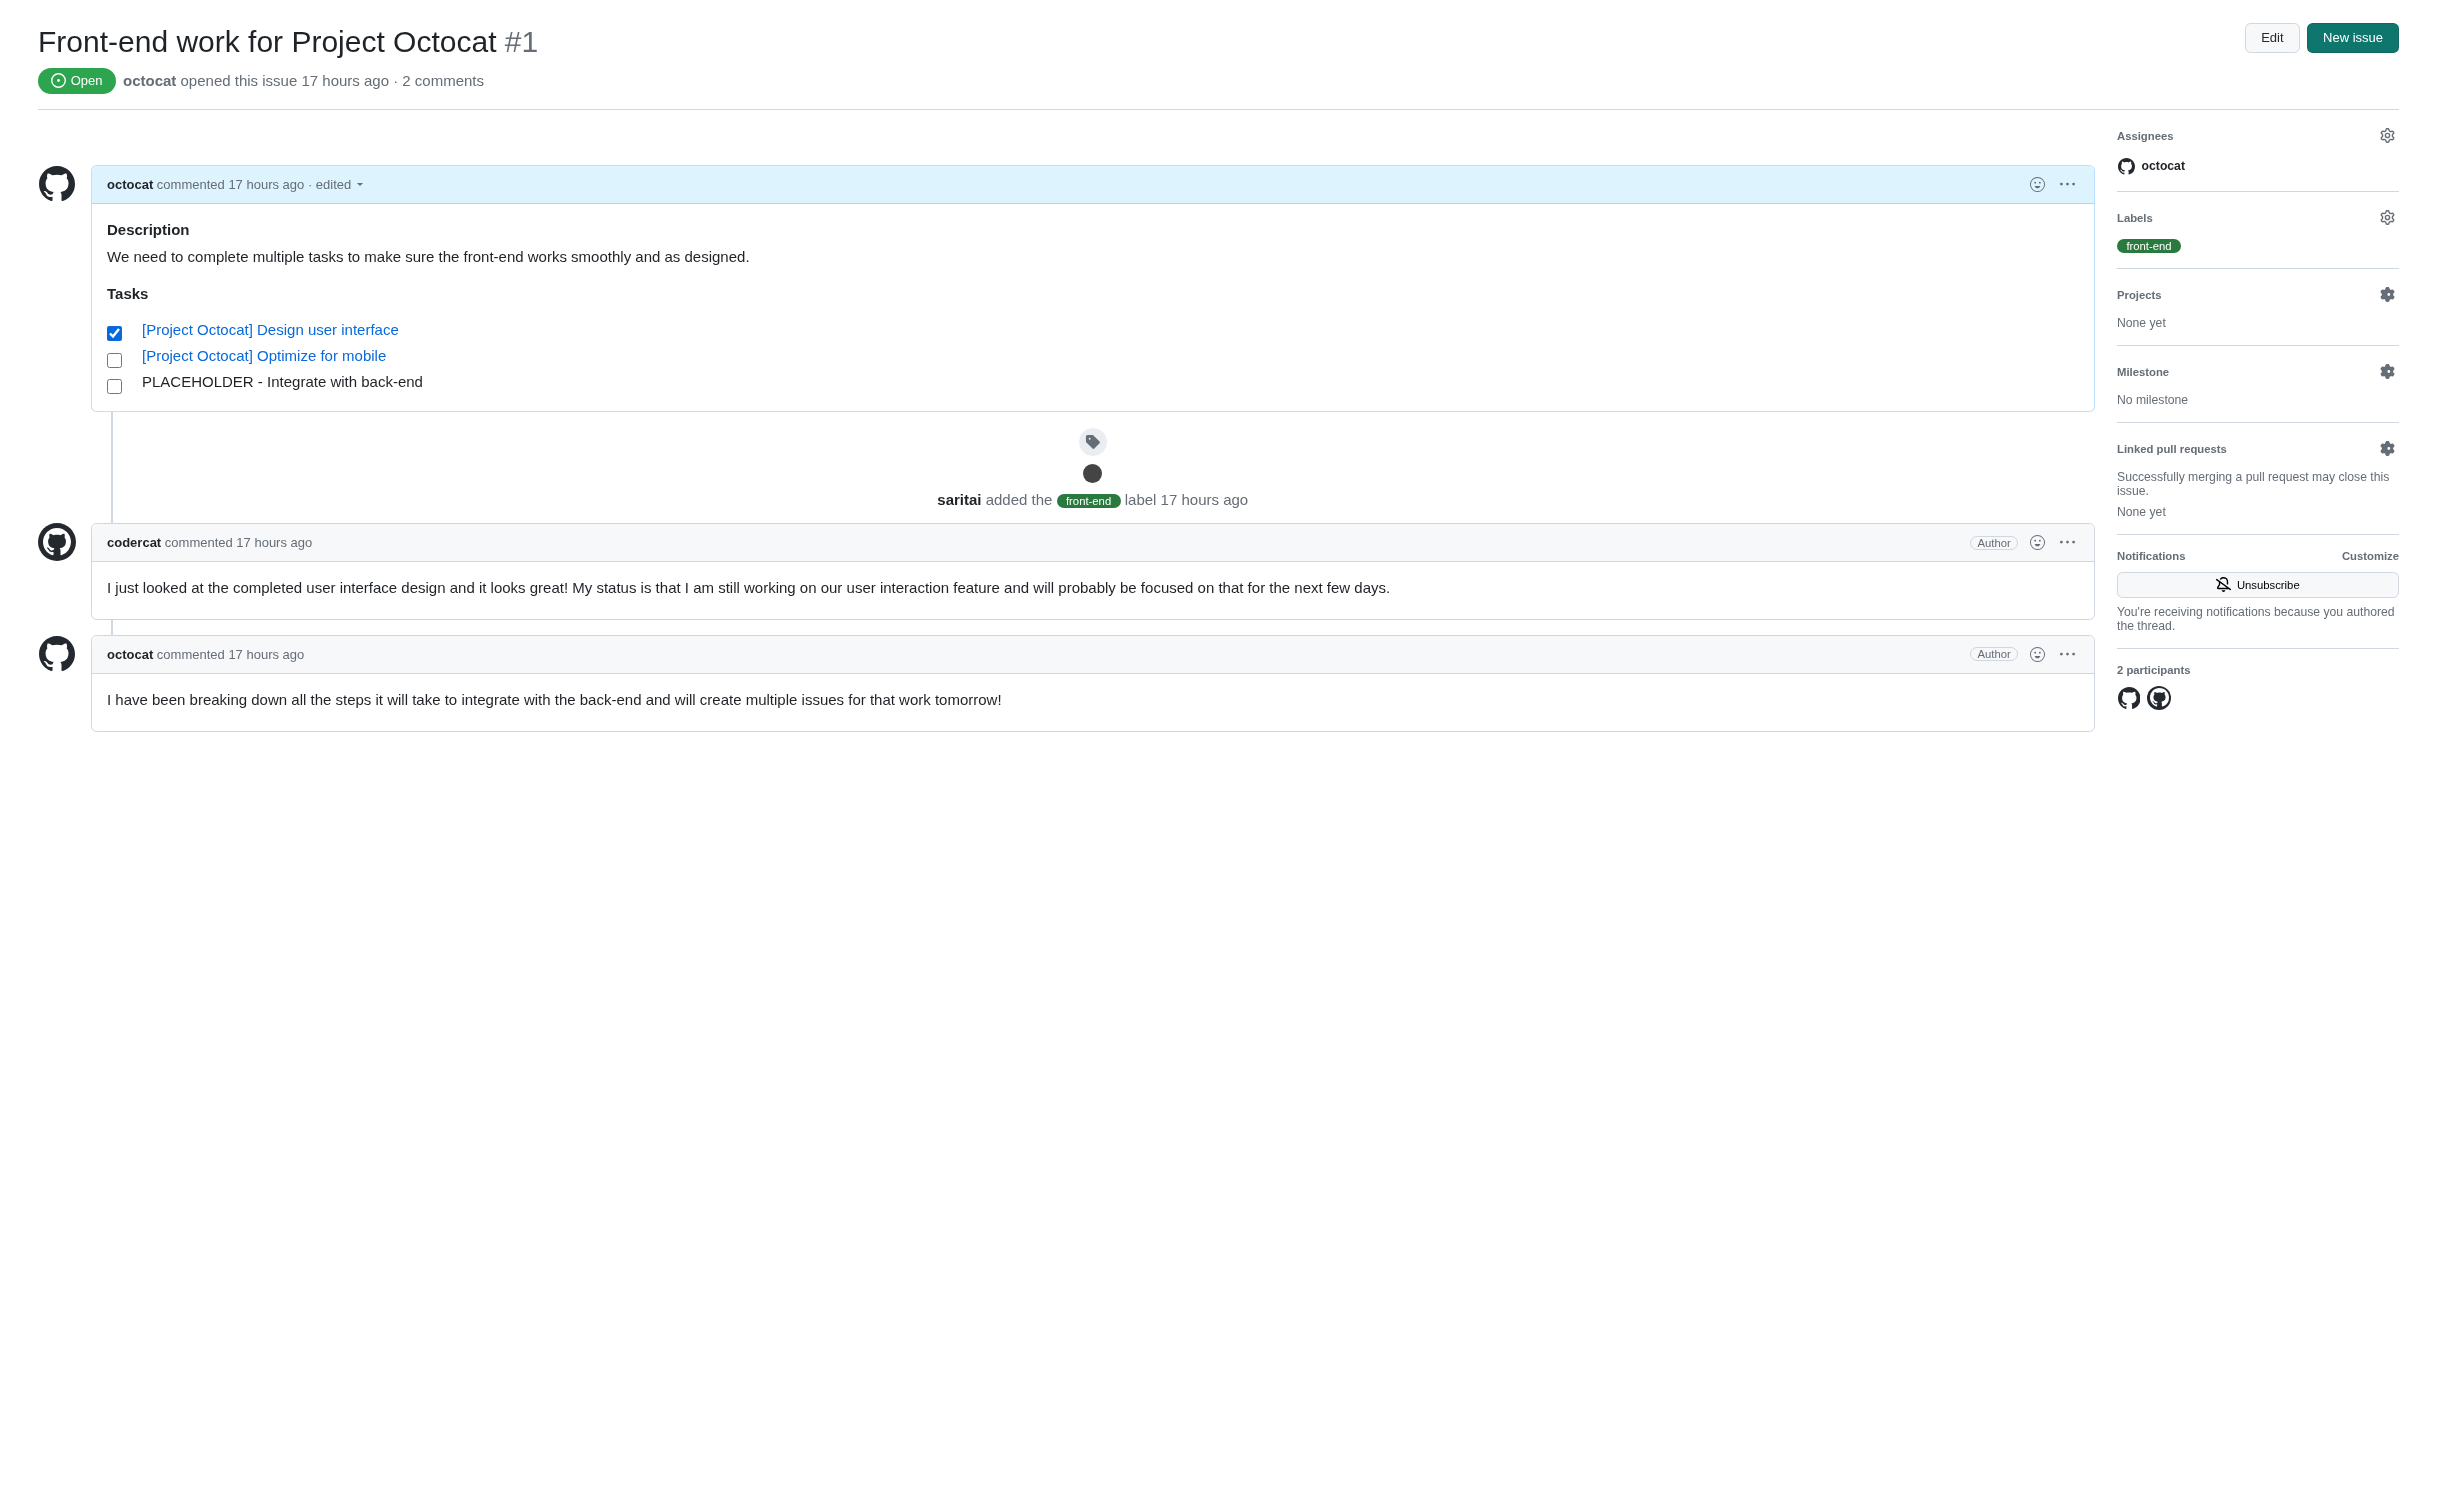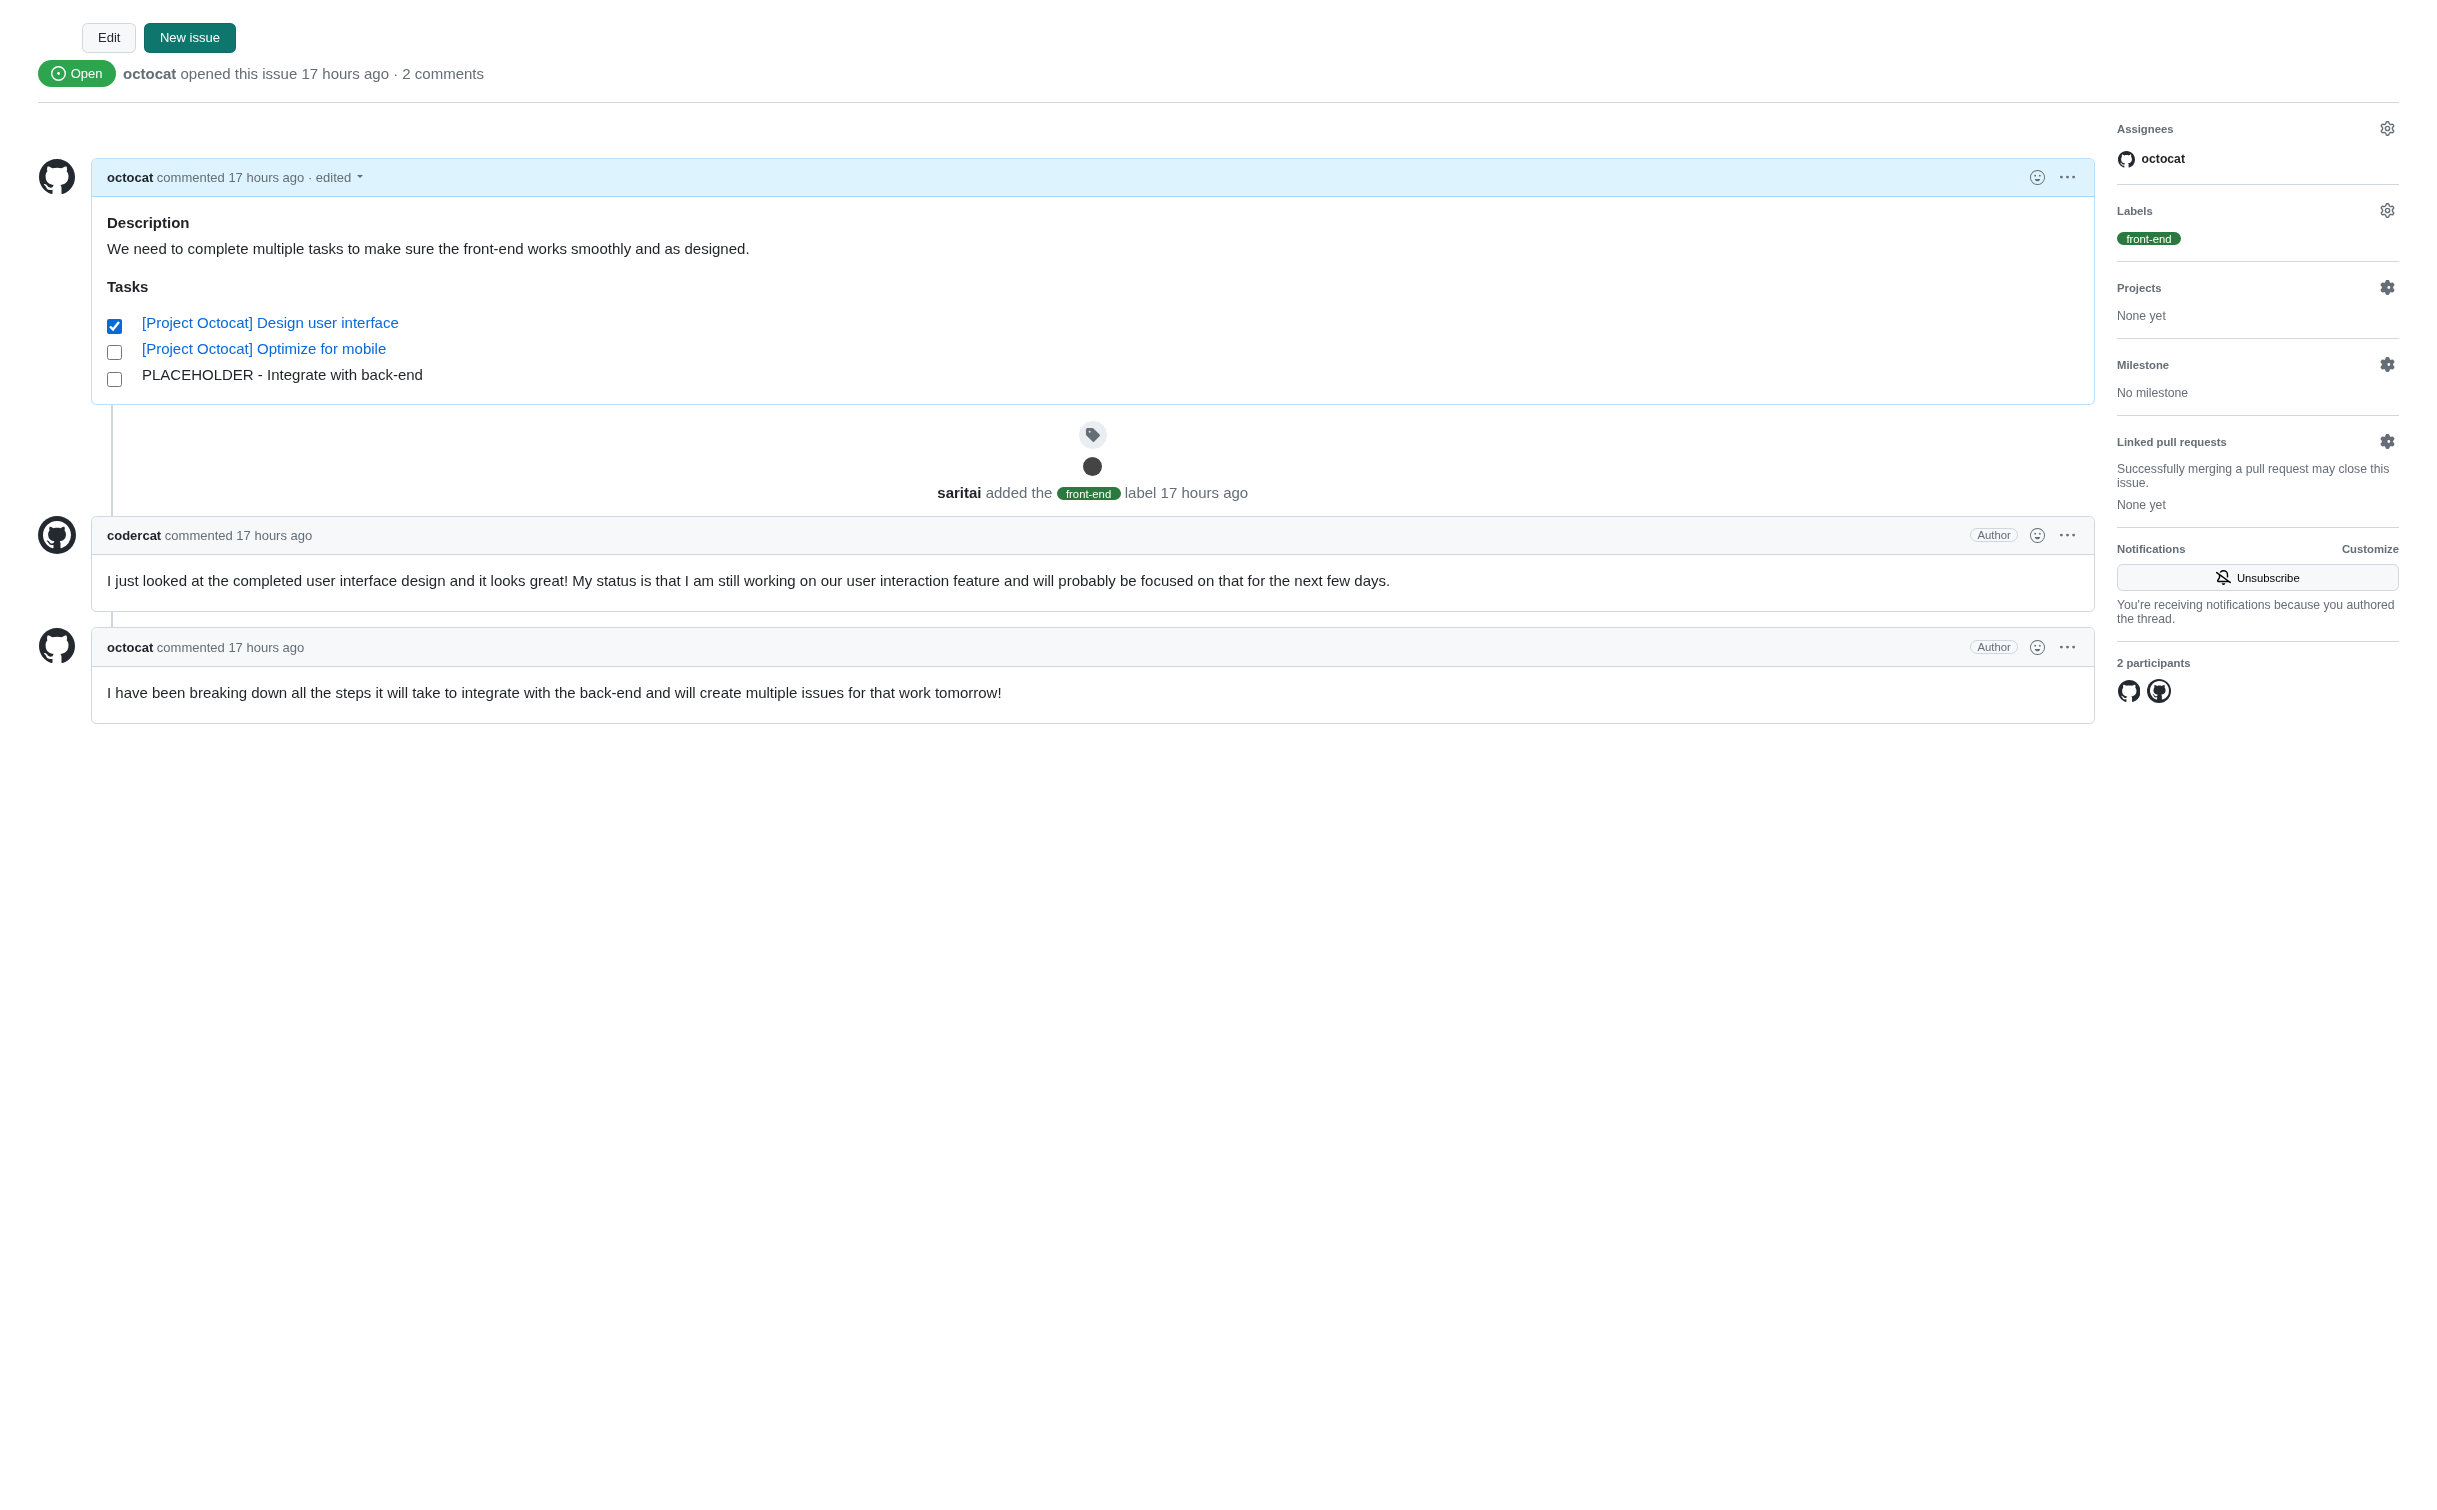--- a/index.html
+++ b/index.html
@@ -69,20 +69,26 @@
       margin-bottom: 7.5px;
     }
     .customize-link { color: #656d76; font-size: 11.3px; cursor: pointer; }
     .participants { display: flex; gap: 5.6px; margin-top: 9.4px; }
     .dropdown-caret { display: inline-block; width: 0; height: 0; vertical-align: middle; border: 3.8px solid transparent; border-top-color: #656d76; margin-left: 1.9px; }
   </style>
 </head>
 <body>
 
 <div class="header">
+  <div class="title-row">
+    <h1>
+      <span>Front-end work for Project Octocat</span>
+      <span class="issue-number">#1</span>
+    </h1>
+  </div>
   <div class="header-actions">
     <button class="btn btn-default">Edit</button>
     <button class="btn btn-primary">New issue</button>
   </div>
 </div>
 
 <div class="meta-row">
   <span class="state-badge">
     <svg width="15" height="15" viewBox="0 0 16 16">
         <path d="M8 9.5a1.5 1.5 0 1 0 0-3 1.5 1.5 0 0 0 0 3Z"></path>

